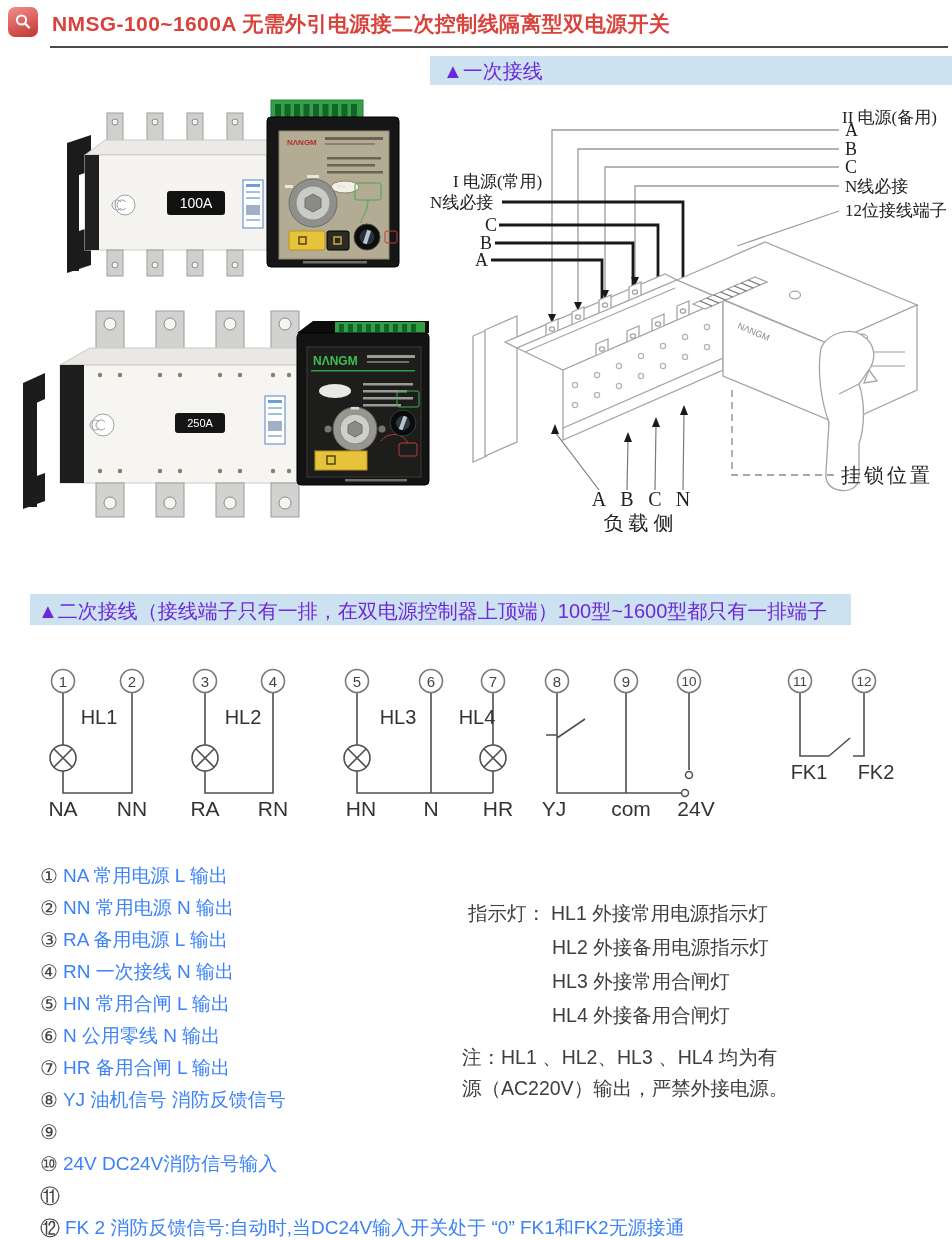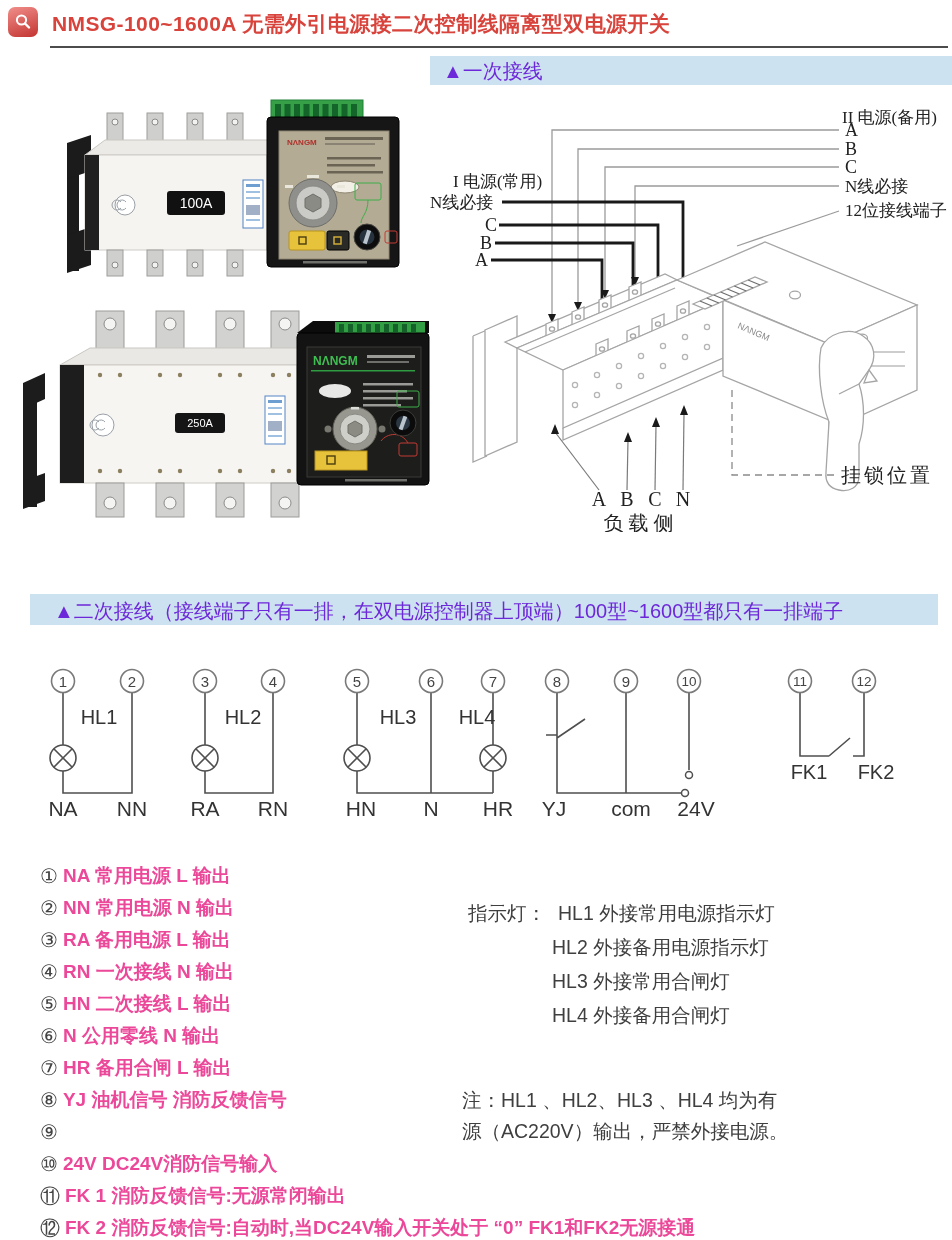--- a/index.html
+++ b/index.html
@@ -7,32 +7,32 @@
         font-family:"Liberation Sans",sans-serif;color:#3c3c3c;}
   .abs{position:absolute;}
   
   .hdr-icon{left:8px;top:7px;width:30px;height:30px;border-radius:7px;
     background:linear-gradient(160deg,#f08e8a,#c33431);display:flex;align-items:center;justify-content:center;}
   .hdr-title{left:52px;top:10px;font-size:21px;letter-spacing:.4px;color:#d8433c;white-space:nowrap;font-weight:bold;}
   .hdr-rule{left:50px;top:46px;width:898px;height:2px;background:#4c4c4c;}
   
   .bar{background:#cde2f1;color:#6d28d9;display:flex;align-items:flex-end;white-space:nowrap;}
   .bar1{left:430px;top:56px;width:522px;height:29px;font-size:20px;padding-left:13px;box-sizing:border-box;}
-  .bar2{left:30px;top:594px;width:908px;height:31px;font-size:20px;padding-left:24px;box-sizing:border-box;}
+  .bar2{left:30px;top:594px;width:821px;height:31px;font-size:20px;padding-left:8px;box-sizing:border-box;}
   
   .tlist{left:40px;top:860px;width:480px;}
   .tl-row{display:flex;align-items:center;height:32px;}
   .tl-num{font-size:20px;color:#444;margin-right:5px;line-height:1;}
-  .tl-text{font-size:19px;color:#ec4899;font-weight:bold;}
+  .tl-text{font-size:19px;color:#3b82f6;}
   
   .ind{left:468px;top:896px;width:470px;font-size:19.5px;color:#3f3f3f;line-height:34px;}
-  .ind-prefix{margin-right:12px;text-align:right;}
+  .ind-prefix{margin-right:5px;text-align:right;}
   .ind-indent{padding-left:84px;}
   
-  .note{left:462px;top:1042px;width:478px;font-size:19.5px;color:#3f3f3f;line-height:31px;margin-top:43px;}
+  .note{left:462px;top:1042px;width:478px;font-size:19.5px;color:#3f3f3f;line-height:31px;}
   svg text{font-family:"Liberation Sans",sans-serif;}
   svg text.serif{font-family:"Liberation Serif",serif;}
 </style>
 </head>
 <body>
 
 <div class="page">
 
   <div class="abs hdr-icon">
     <svg width="20" height="20" viewBox="0 0 20 20">
@@ -493,21 +493,21 @@
     <div class="tl-row">
         <span class="tl-num">③</span>
         <span class="tl-text">RA 备用电源 L 输出</span>
       </div>
     <div class="tl-row">
         <span class="tl-num">④</span>
         <span class="tl-text">RN 一次接线 N 输出</span>
       </div>
     <div class="tl-row">
         <span class="tl-num">⑤</span>
-        <span class="tl-text">HN 二次接线 L 输出</span>
+        <span class="tl-text">HN 常用合闸 L 输出</span>
       </div>
     <div class="tl-row">
         <span class="tl-num">⑥</span>
         <span class="tl-text">N 公用零线 N 输出</span>
       </div>
     <div class="tl-row">
         <span class="tl-num">⑦</span>
         <span class="tl-text">HR 备用合闸 L 输出</span>
       </div>
     <div class="tl-row">
@@ -516,21 +516,20 @@
       </div>
     <div class="tl-row">
         <span class="tl-num">⑨</span>
       </div>
     <div class="tl-row">
         <span class="tl-num">⑩</span>
         <span class="tl-text">24V DC24V消防信号输入</span>
       </div>
     <div class="tl-row">
         <span class="tl-num">⑪</span>
-        <span class="tl-text">FK 1 消防反馈信号:无源常闭输出</span>
       </div>
     <div class="tl-row" style="width:900px">
         <span class="tl-num">⑫</span>
         <span class="tl-text">FK 2 消防反馈信号:自动时,当DC24V输入开关处于 “0” FK1和FK2无源接通</span>
       </div>
   </div>
 
   <div class="abs ind">
     <div><span class="ind-prefix">指示灯：</span><span>HL1 外接常用电源指示灯</span></div>
     <div class="ind-indent">HL2 外接备用电源指示灯</div>

